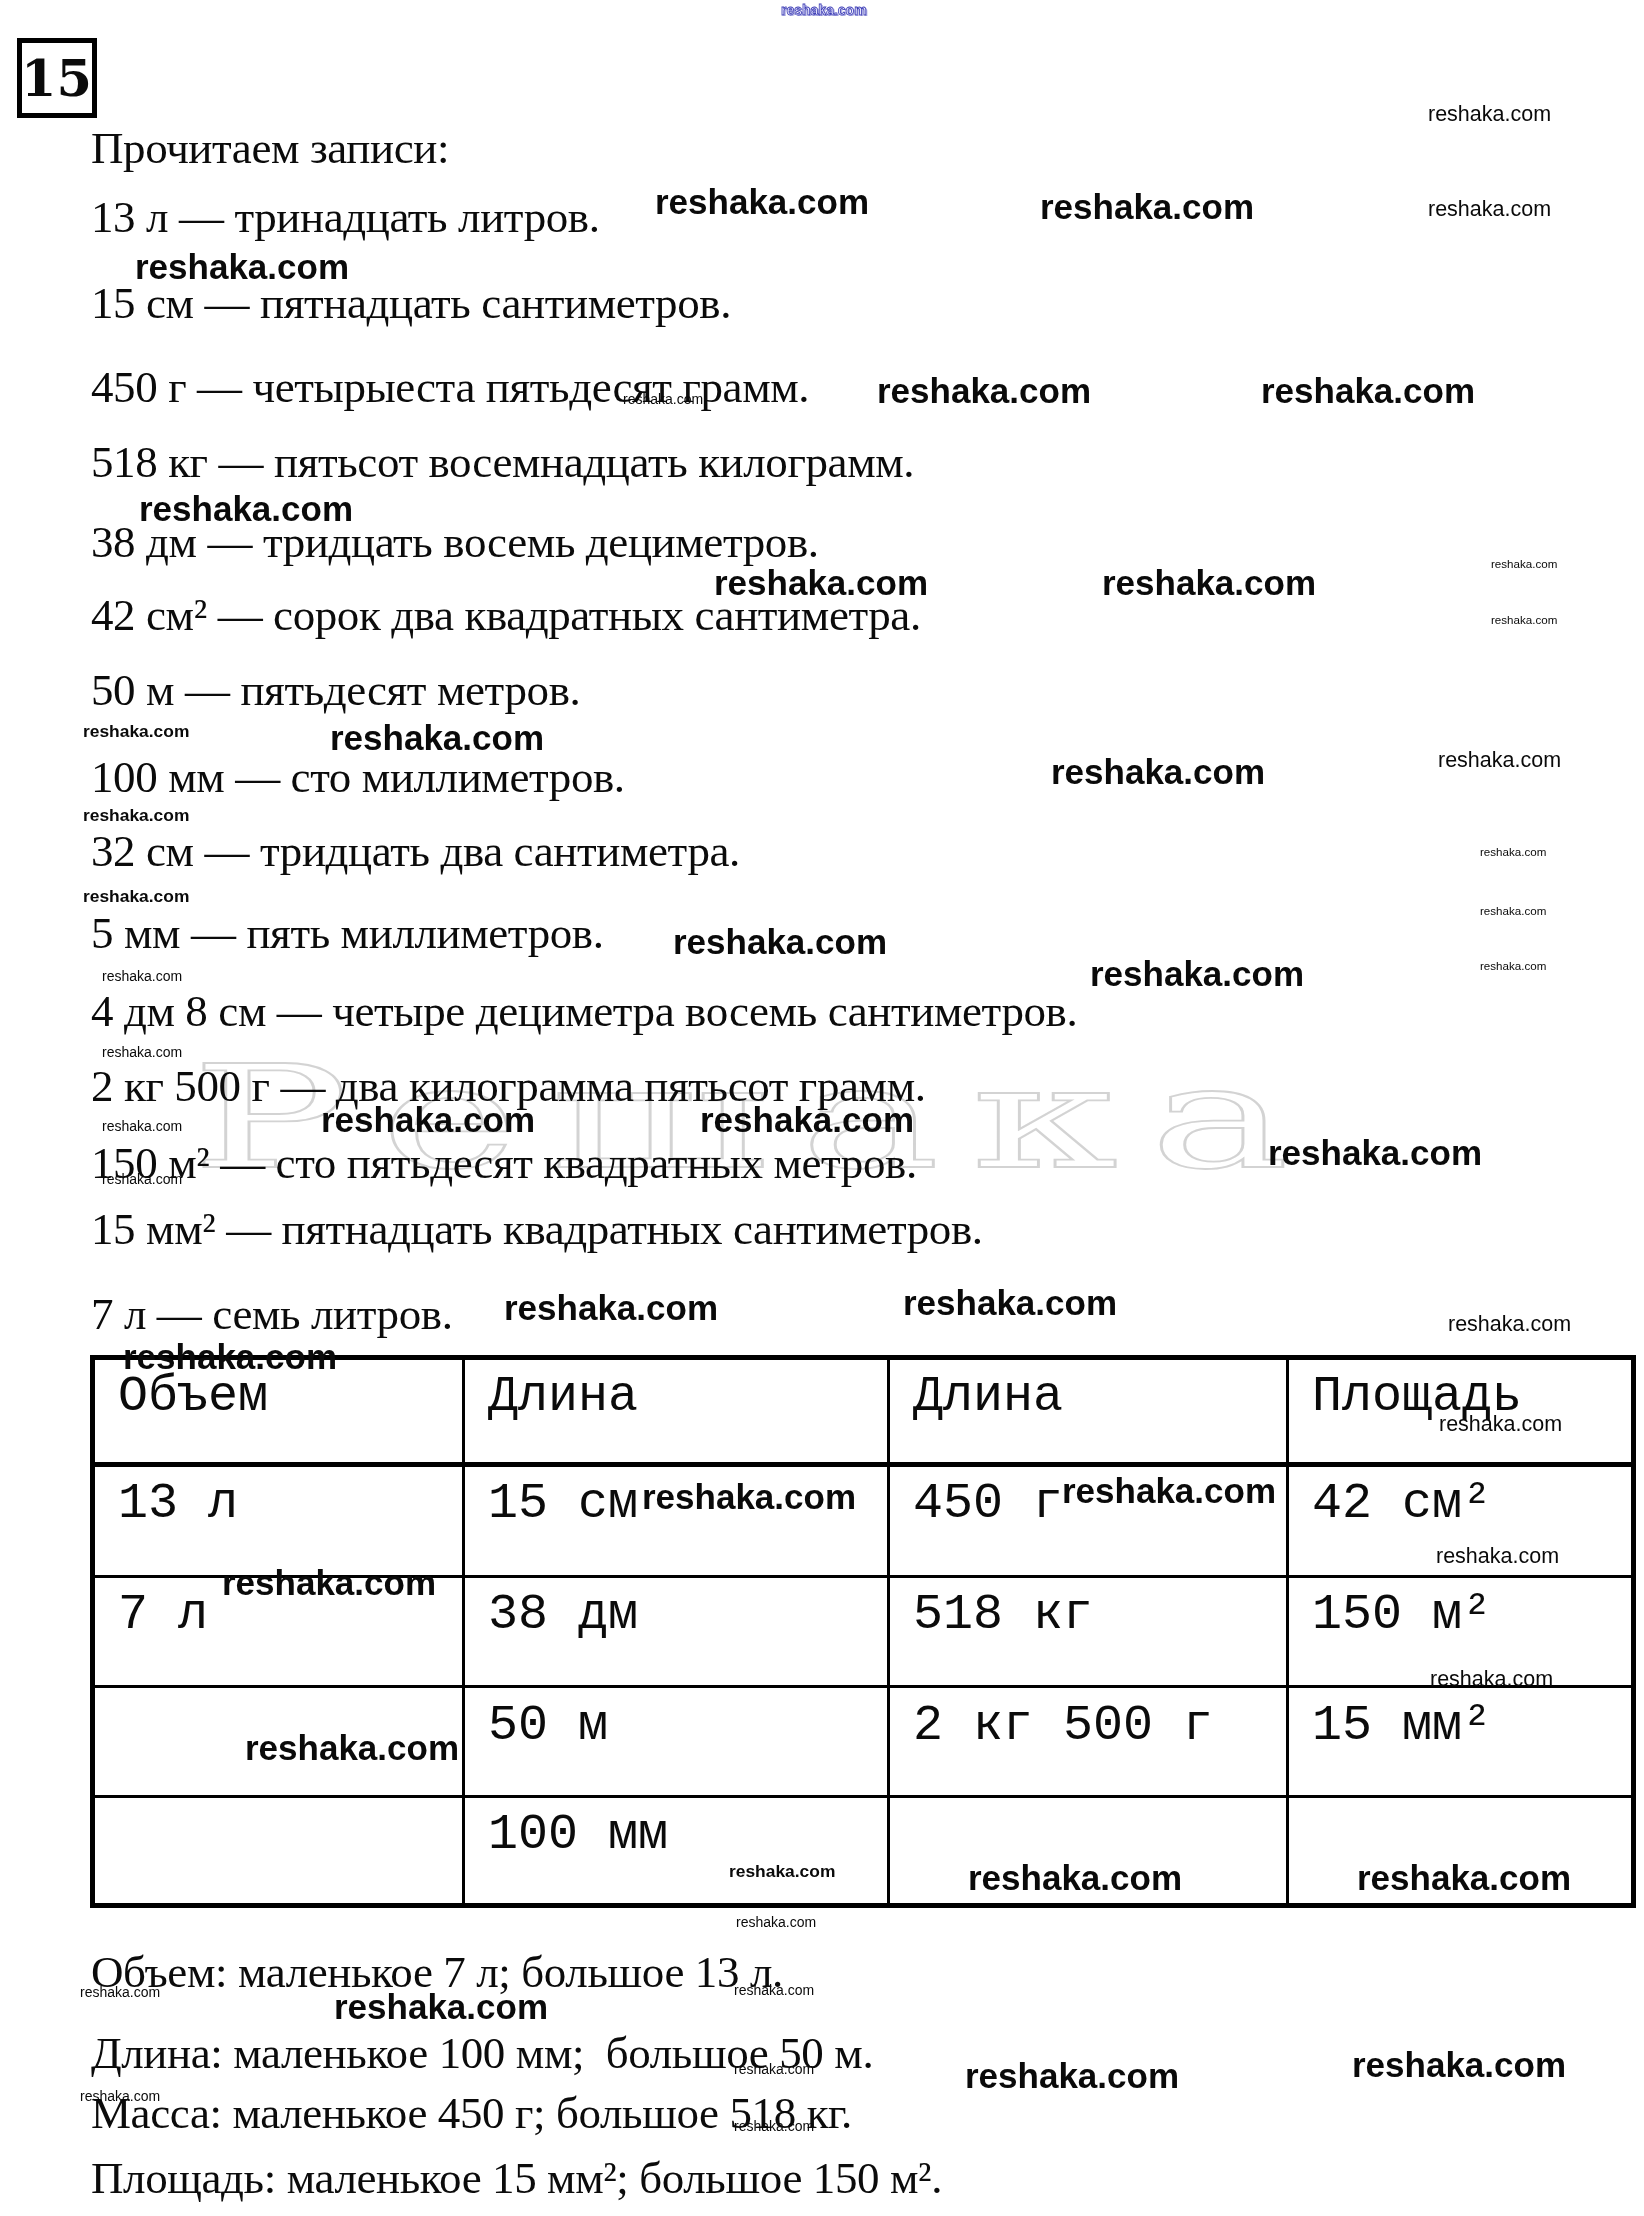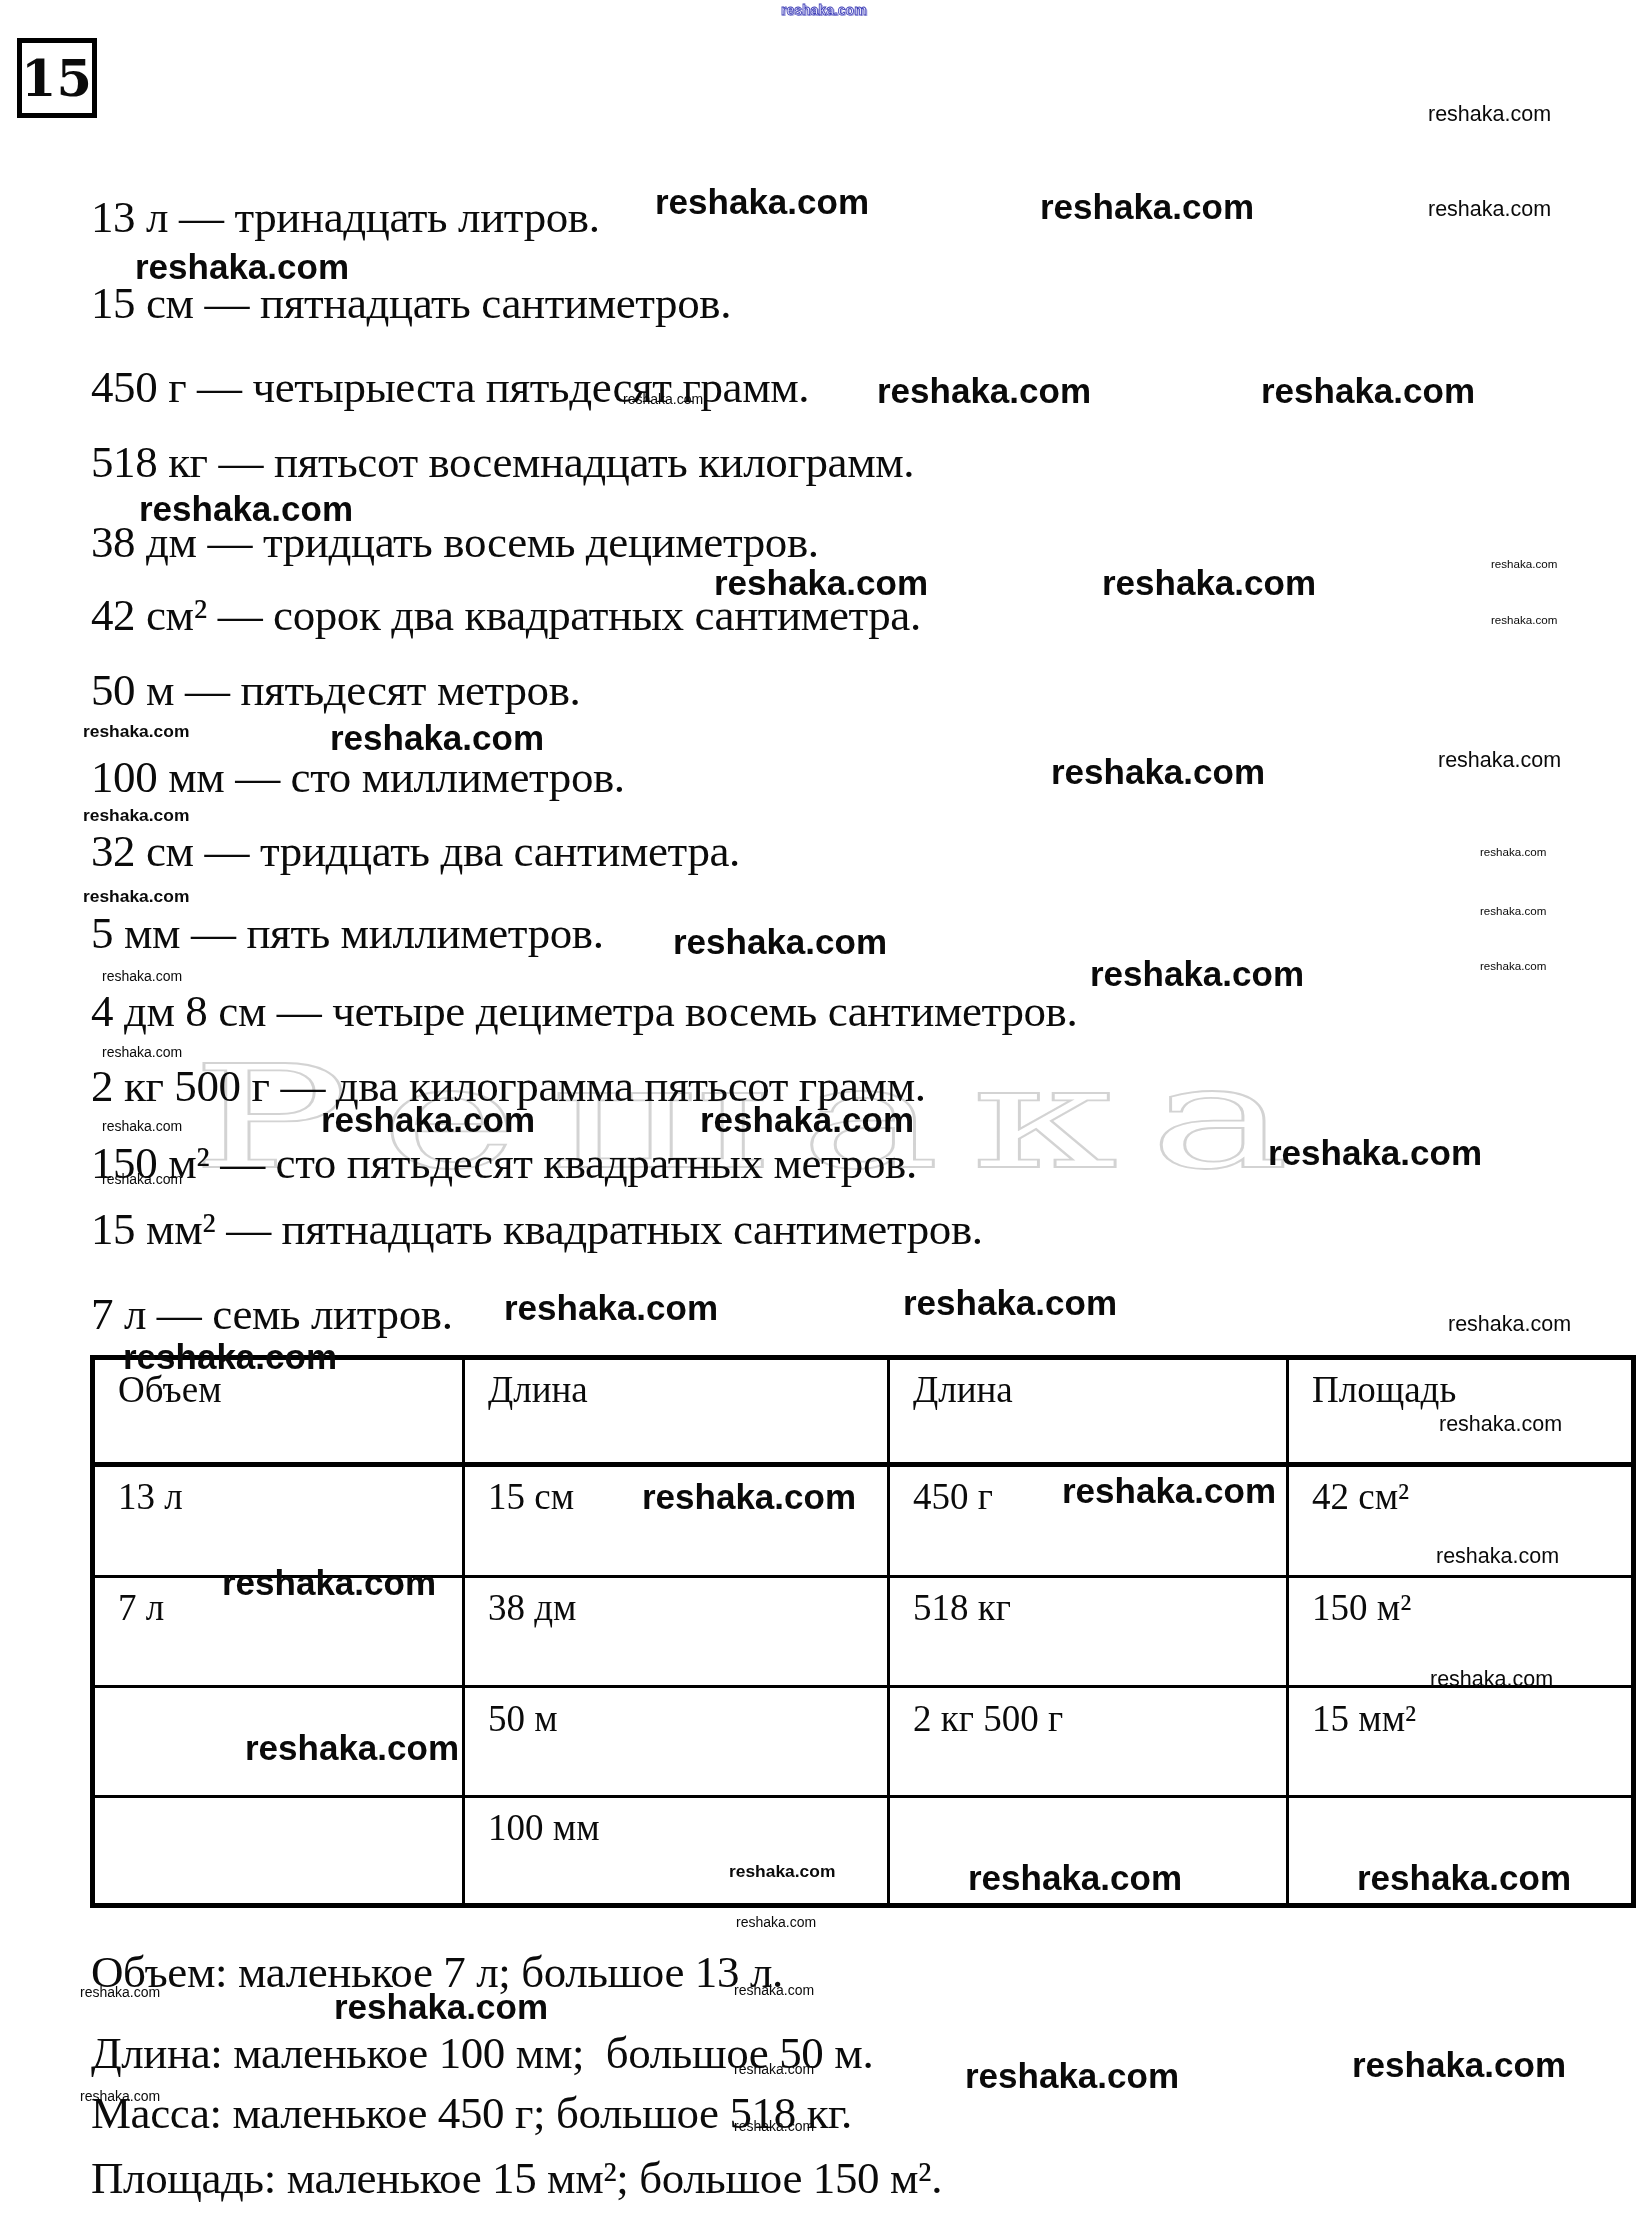--- a/index.html
+++ b/index.html
@@ -34,22 +34,22 @@
     left:90px;top:1355px;
     width:1542px;height:553px;
   }
   table{
     width:100%;height:100%;
     border-collapse:collapse;
     table-layout:fixed;
   }
   td{
     border:3.3px solid #000;
-    font-size:37px;
-    font-family:Liberation Serif, serif;
+    font-size:50px;
+    font-family:Liberation Mono, monospace;
     vertical-align:top;
     padding:8.3px 3.3px 0 23px;
     white-space:nowrap;
     overflow:visible;
   }
   tr.hdr td{border-bottom:5px solid #000;}
   table{border:5px solid #000;}
   .wm{
     position:absolute;
     font-family:"Liberation Sans","DejaVu Sans",sans-serif;
@@ -82,20 +82,21 @@
     z-index:1;
     white-space:nowrap;
   }
   .heading,.bodyline,.sumline,.tablewrap{z-index:3;}
 </style>
 </head>
 <body>
 
 <div class="page">
   <div class="badge">15</div>
+  <div class="heading" style="top:123px">Прочитаем записи:</div>
 
   <div id="lines">
       <div class="bodyline" style="top: 192px; text-align: right;">13 л — тринадцать литров.</div>
       <div class="bodyline" style="top: 278px;">15 см — пятнадцать сантиметров.</div>
       <div class="bodyline" style="top: 362px;">450 г — четырыеста пятьдесят грамм.</div>
       <div class="bodyline" style="top: 437px;">518 кг — пятьсот восемнадцать килограмм.</div>
       <div class="bodyline" style="top: 517px;">38 дм — тридцать восемь дециметров.</div>
       <div class="bodyline" style="top: 590px;">42 см² — сорок два квадратных сантиметра.</div>
       <div class="bodyline" style="top: 665px;">50 м — пятьдесят метров.</div>
       <div class="bodyline" style="top: 752px;">100 мм — сто миллиметров.</div>

